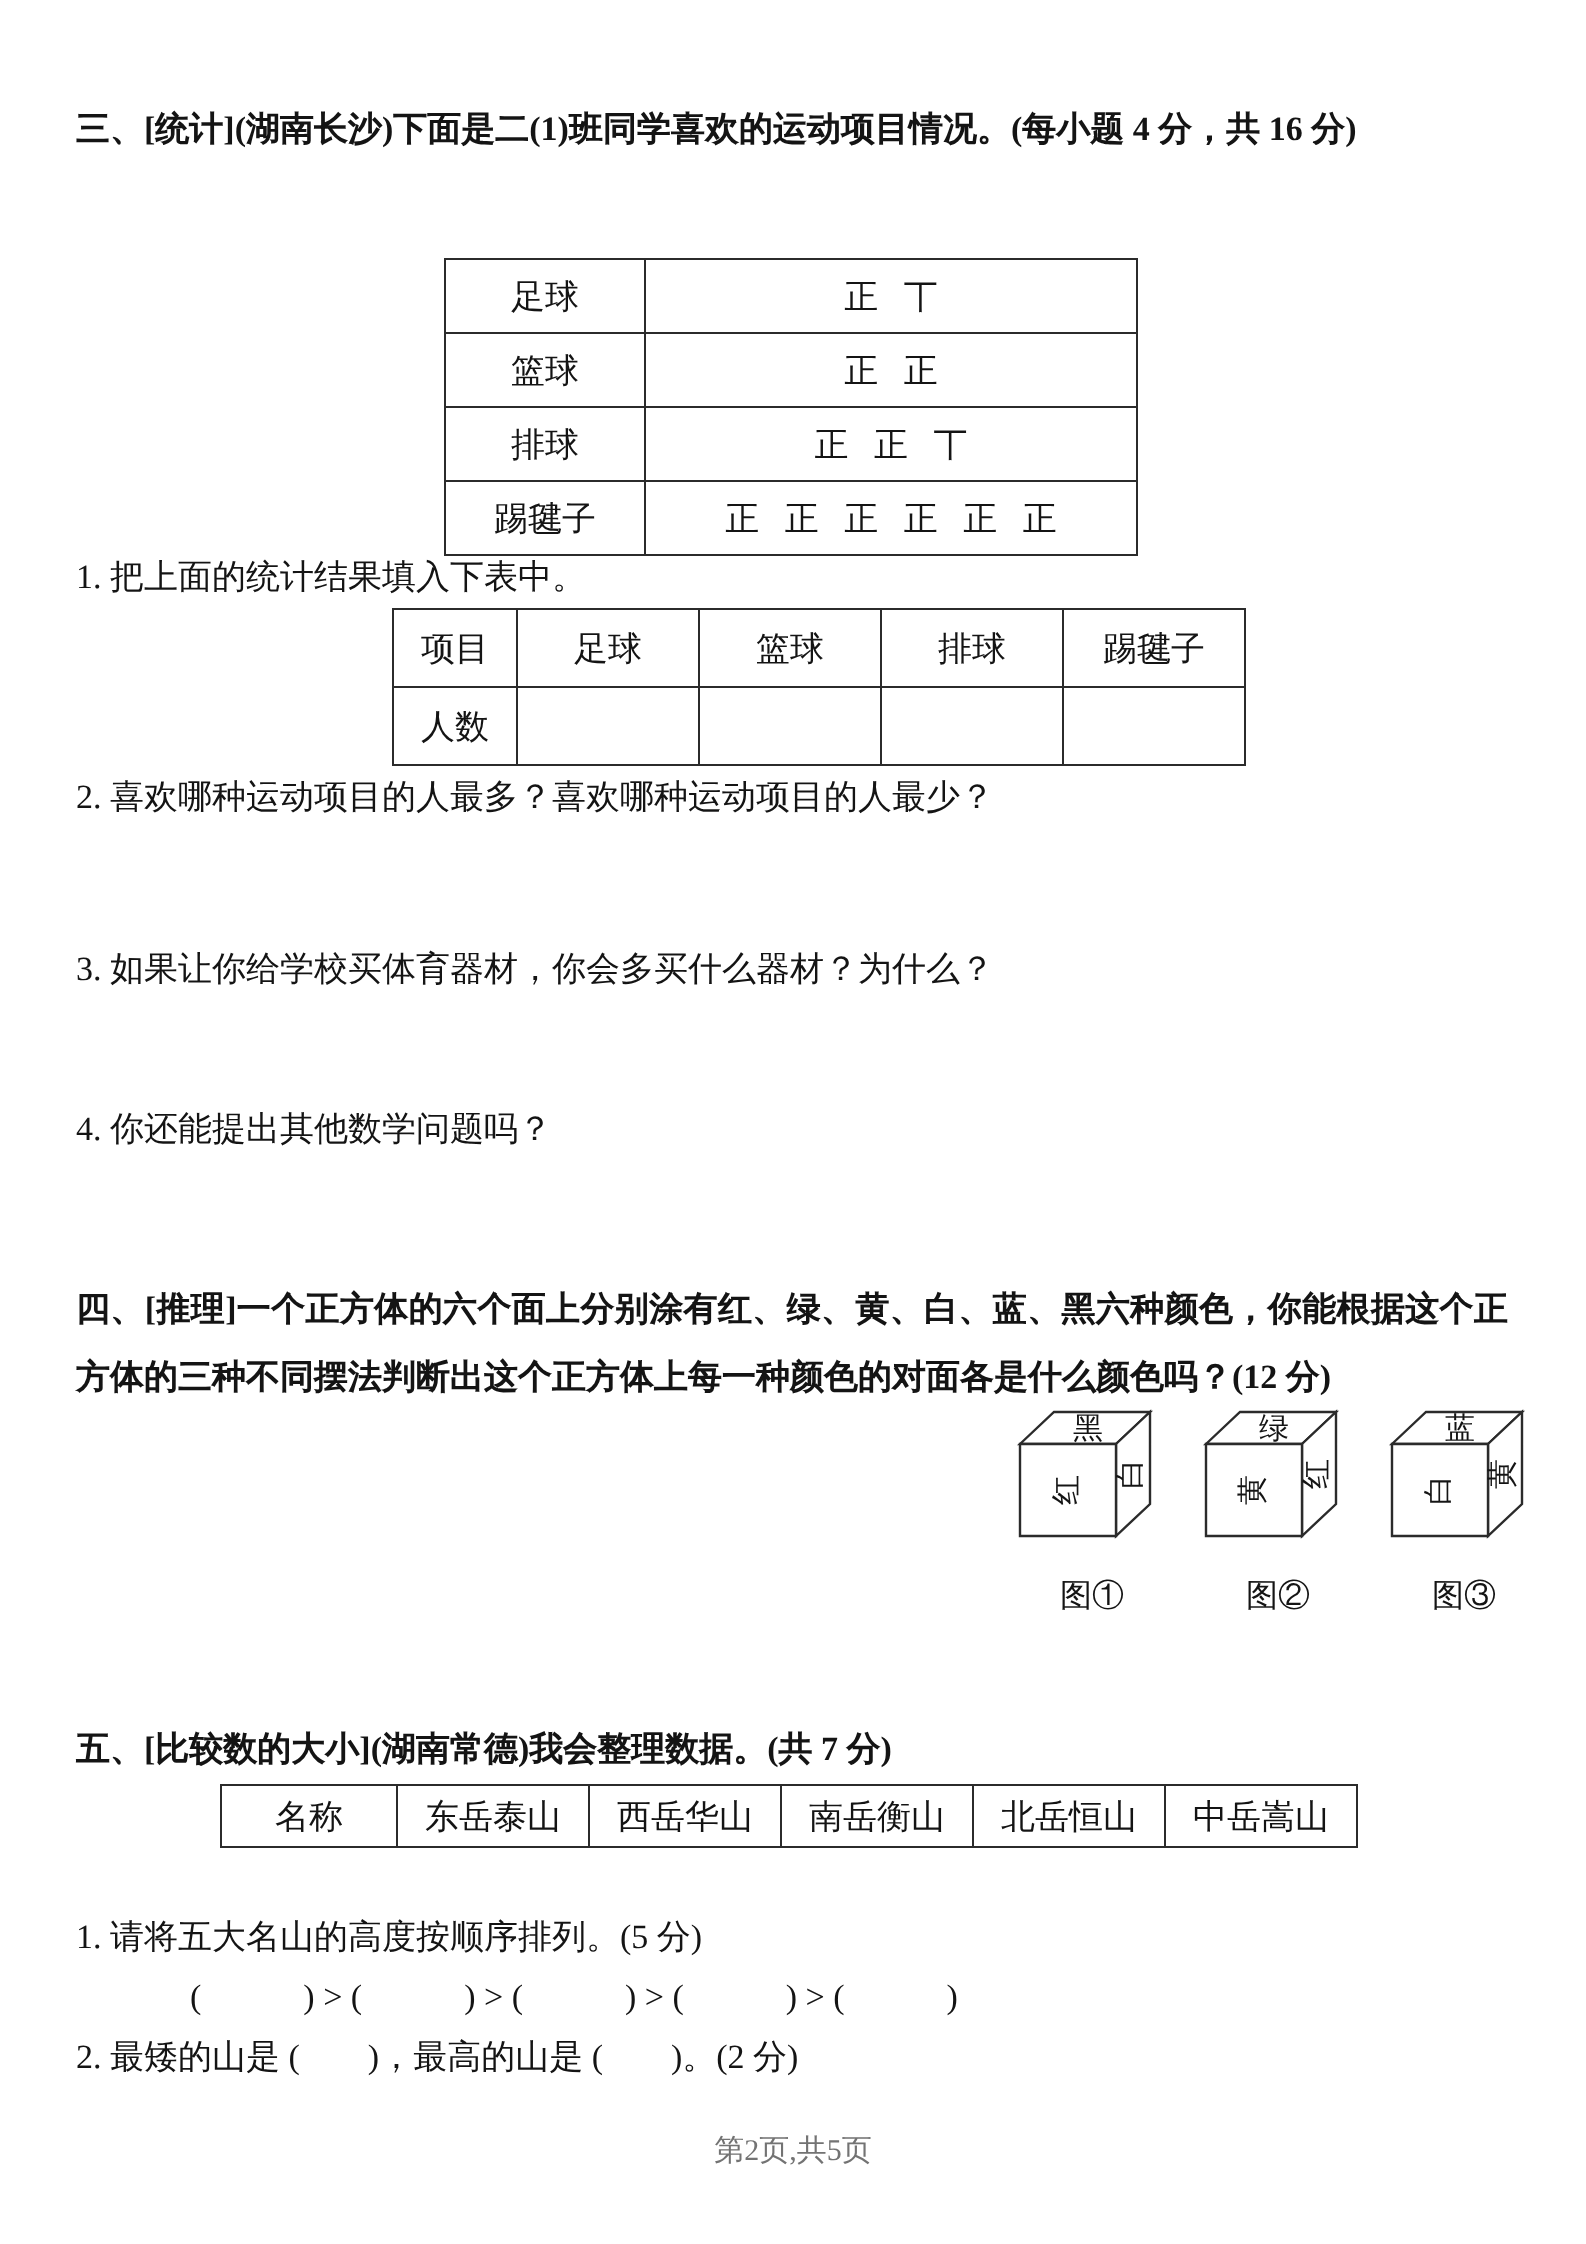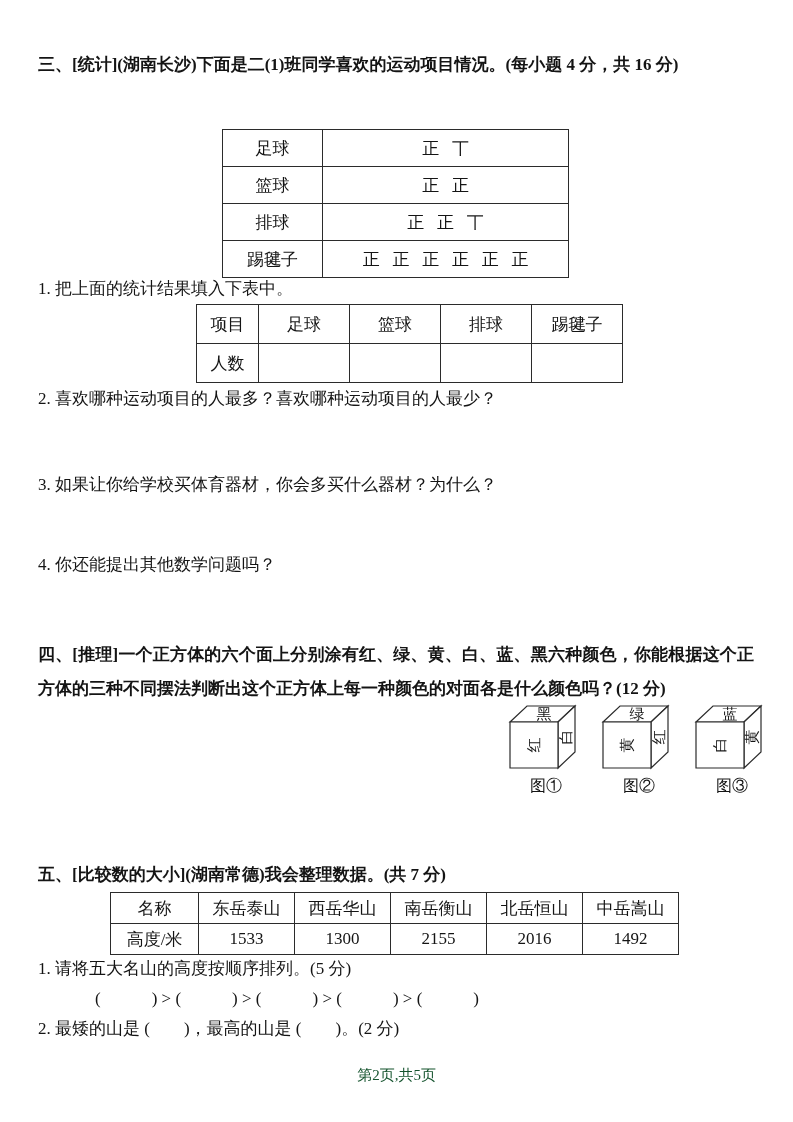--- a/index.html
+++ b/index.html
@@ -23,25 +23,25 @@
   .fill-table .c0 { width:62px; }
   .fill-table .c  { width:91px; }
 
   .mtn-table td { height:31px;margin-left:20px; }
   .mtn-table .cn { width:88px; }
   .mtn-table .cv { width:96px; }
 
   .cubes { display:flex; gap:13px; }
   .cube { width:80px; text-align:center; }
   .cube svg { display:block; }
-  .cube figcaption { font-size:16px; margin-top:4px; }
+  .cube figcaption { font-size:16px; margin-top:16px; }
   .cube-face { fill:#fff; stroke:#2b2b2b; stroke-width:1.2; }
   .cube-text { font-size:15px; font-family:"Liberation Serif", serif; fill:#141414; }
 
-  .footer { text-align:center; font-size:15px; color:#14532d; }
+  .footer { text-align:center; font-size:15px; color:#737373; }
 
   
   .pos-s3h    { top:48px;   left:38px;  width:706px; }
   .pos-tally  { top:129px;  left:222px; }
   .pos-s3q1   { top:277px;  left:38px;  }
   .pos-fill   { top:304px;  left:196px;border-radius:19px; }
   .pos-s3q2   { top:387px;  left:38px;  }
   .pos-s3q3   { top:473px;  left:38px;  }
   .pos-s3q4   { top:553px;  left:38px;  }
   .pos-s4h    { top:638px;  left:38px;  width:716px; }
@@ -153,28 +153,20 @@
   <table class="abs mtn-table pos-mtn">
     <tbody>
       <tr>
         <td class="cn">名称</td>
         <td class="cv">东岳泰山</td>
         <td class="cv">西岳华山</td>
         <td class="cv">南岳衡山</td>
         <td class="cv">北岳恒山</td>
         <td class="cv">中岳嵩山</td>
       </tr>
-      <tr>
-        <td class="cn">高度/米</td>
-        <td class="cv">1533</td>
-        <td class="cv">1300</td>
-        <td class="cv">2155</td>
-        <td class="cv">2016</td>
-        <td class="cv">1492</td>
-      </tr>
     </tbody>
   </table>
 
   <div class="abs qtext pos-s5q1">1. 请将五大名山的高度按顺序排列。(5 分)</div>
   <div class="abs qtext pre pos-blanks">(            ) &gt; (            ) &gt; (            ) &gt; (            ) &gt; (            )</div>
   <div class="abs qtext pre pos-s5q2">2. 最矮的山是 (        )，最高的山是 (        )。(2 分)</div>
 
   <div class="abs footer pos-footer">第2页,共5页</div>
 
 </div>

